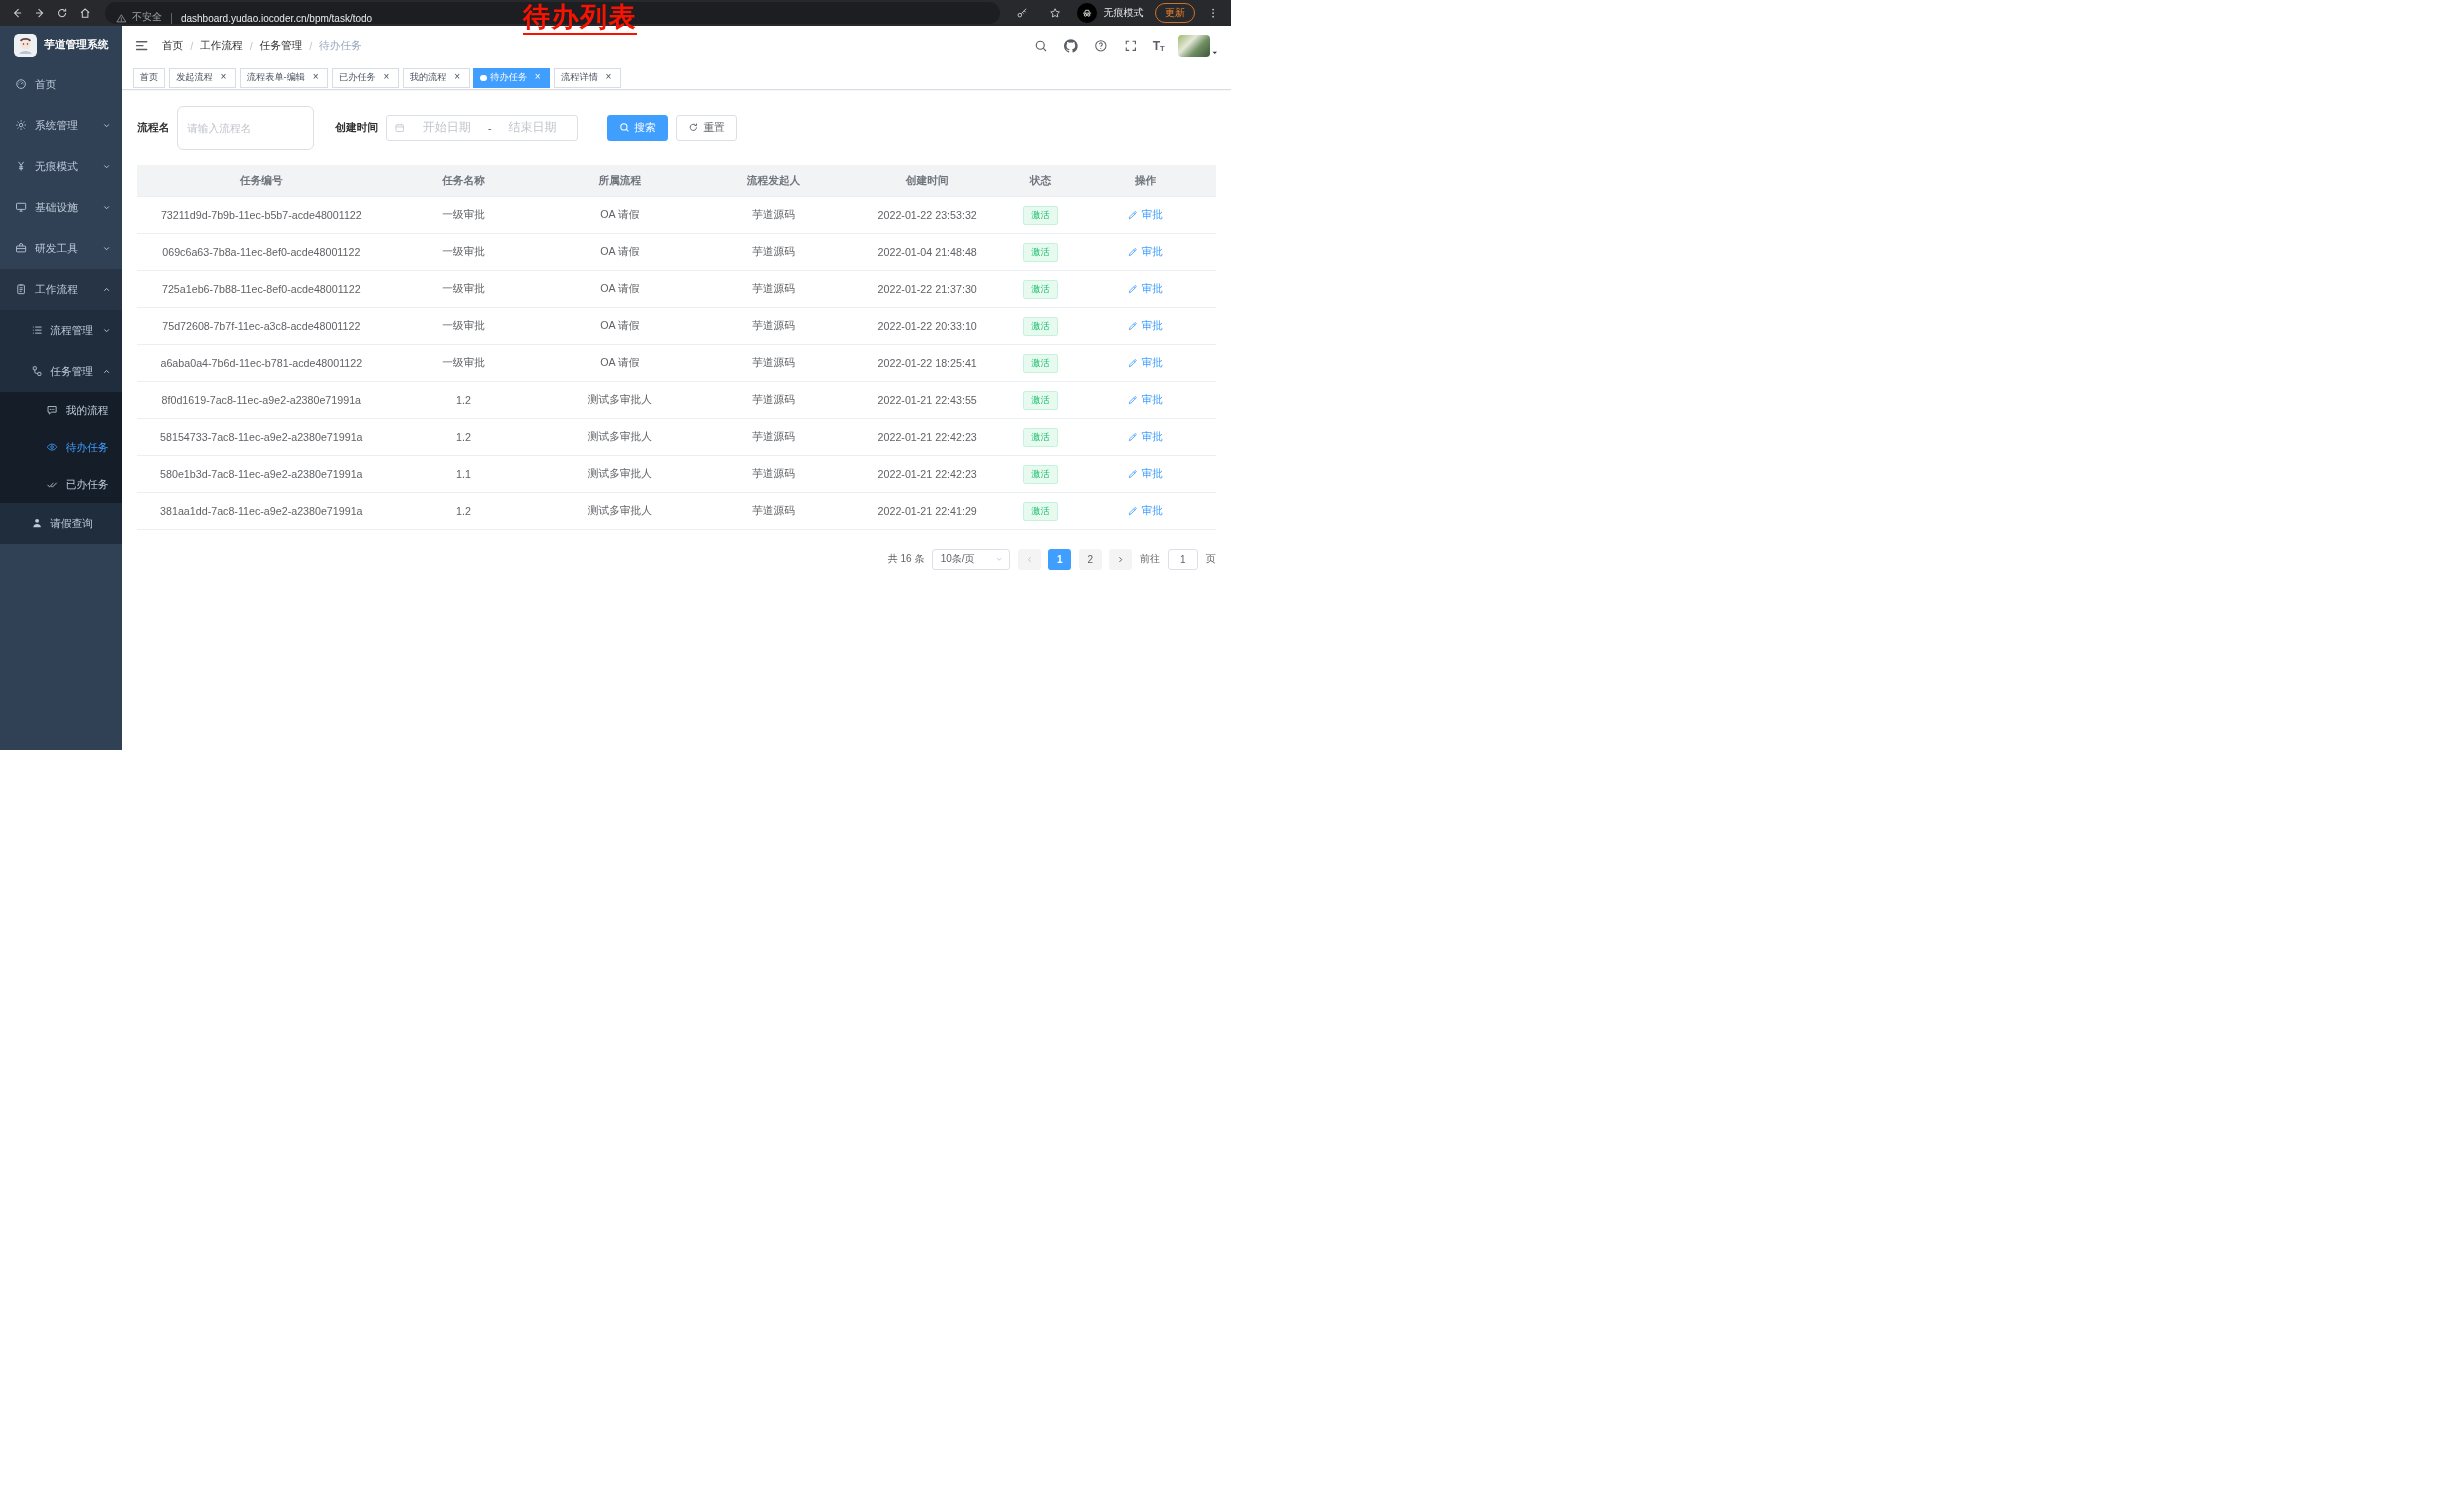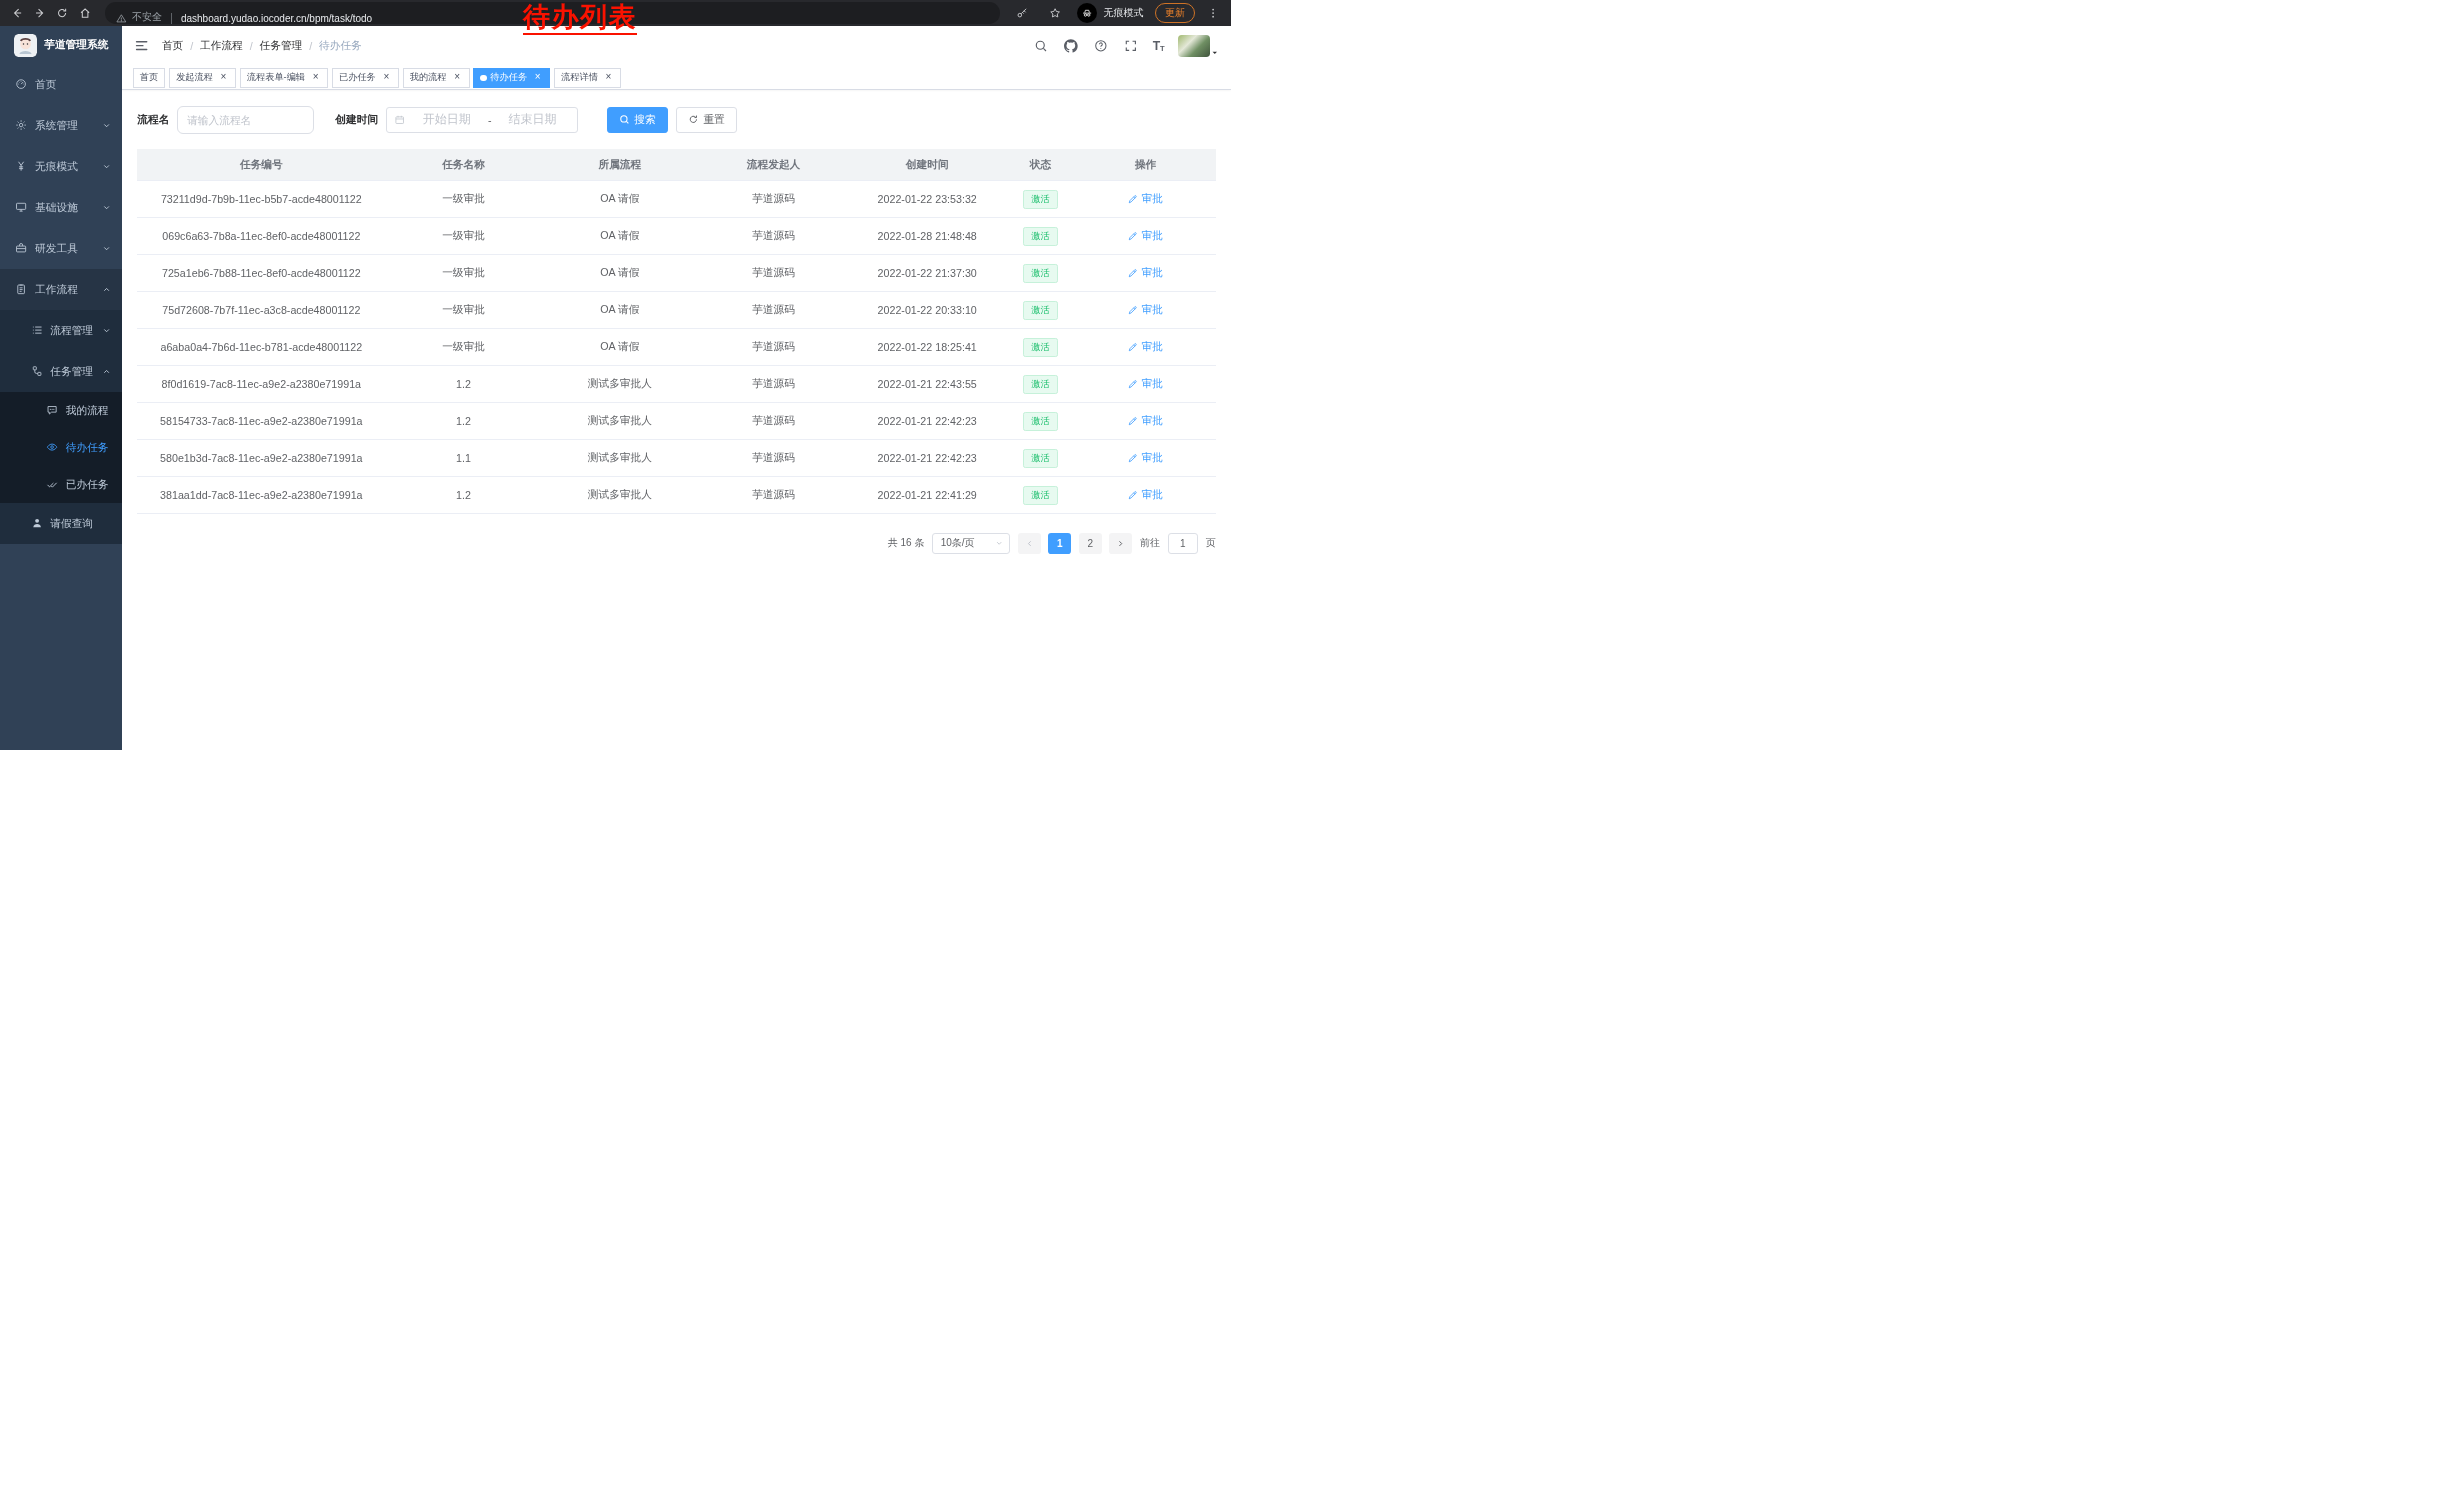--- a/index.html
+++ b/index.html
@@ -67,21 +67,21 @@
   .tag{height:20px;display:flex;align-items:center;gap:3.8px;padding:0 6.1px;border:0.8px solid #d8dce5;background:#fff;color:#495060;font-size:9.2px;cursor:pointer;white-space:nowrap}
   .tag .dot{width:6.1px;height:6.1px;border-radius:50%;background:#fff;display:none}
   .tag.active{background:#409eff;border-color:#409eff;color:#fff}
   .tag.active .dot{display:block}
   .tag .close{font-size:10px;line-height:10.7px;margin-left:1.5px;width:10.7px;height:10.7px;text-align:center;border-radius:50%}
 
   
   .content{padding:12.2px 15.3px;flex:1}
   .filter-row{display:flex;align-items:center;margin:3.1px 0 15.3px}
   .f-label{font-weight:700;color:#303133;font-size:10.7px;margin-right:7.6px}
-  .f-input{width:137px;height:28px;border:0.8px solid #dcdfe6;border-radius:6px;padding:0 9.2px;font-size:10.7px;color:#606266;outline:none;font-family:inherit}
+  .f-input{width:137px;height:44px;border:0.8px solid #dcdfe6;border-radius:6px;padding:0 9.2px;font-size:10.7px;color:#606266;outline:none;font-family:inherit}
   .f-input::placeholder{color:#c0c4cc}
   .gap{width:21.4px}
   .date-range{width:192px;height:26px;border:0.8px solid #dcdfe6;border-radius:3.1px;display:flex;align-items:center;padding:0 7.6px;gap:4.6px;cursor:pointer;background:#fff}
   .cal-icon{color:#c0c4cc;display:flex}
   .cal-icon svg{width:11.4px;height:11.4px}
   .date-ph{color:#c0c4cc;font-size:12px;flex:1;text-align:center}
   .date-sep{color:#606266;font-size:10.7px}
   .btn{height:26px;border-radius:3.1px;font-size:10.7px;display:inline-flex;align-items:center;gap:4.6px;padding:0 11.4px;cursor:pointer;font-family:inherit}
   .btn svg{width:10.7px;height:10.7px}
   .btn-primary{background:#409eff;border:0.8px solid #409eff;color:#fff;margin-left:29px}
@@ -503,21 +503,21 @@
               <span class="approve-text">审批</span>
             </a>
           </td>
         </tr>
 
         <tr>
           <td class="c-id">069c6a63-7b8a-11ec-8ef0-acde48001122</td>
           <td>一级审批</td>
           <td>OA 请假</td>
           <td>芋道源码</td>
-          <td>2022-01-28 21:48:48</td>
+          <td>2022-01-04 21:48:48</td>
           <td><span class="tag-success">激活</span></td>
           <td>
             <a class="approve">
               <svg viewBox="0 0 24 24" fill="none" stroke="currentColor" stroke-width="2">
                     <path d="M3 21l1.5-5L16 4.5a2.1 2.1 0 0 1 3 3L7.5 19 3 21z"></path>
                     <path d="M13.5 7l3 3"></path>
                   </svg>
               <span class="approve-text">审批</span>
             </a>
           </td>

